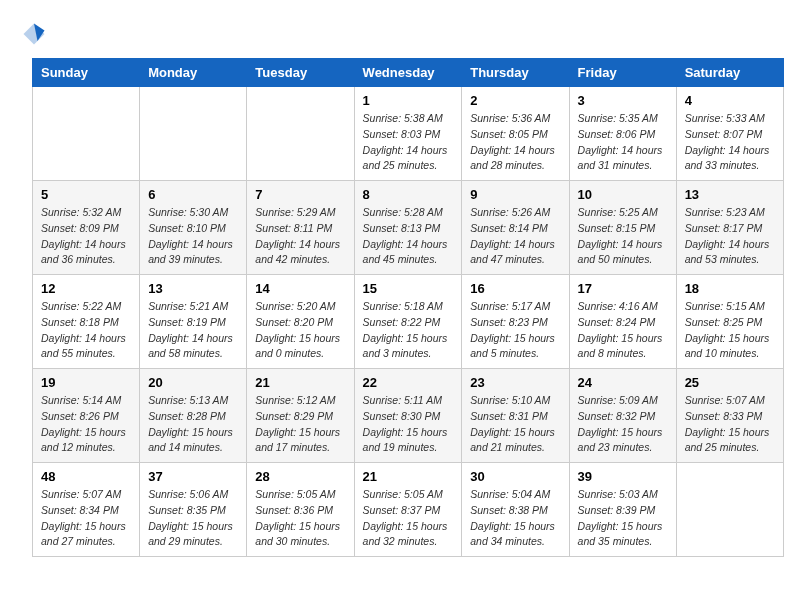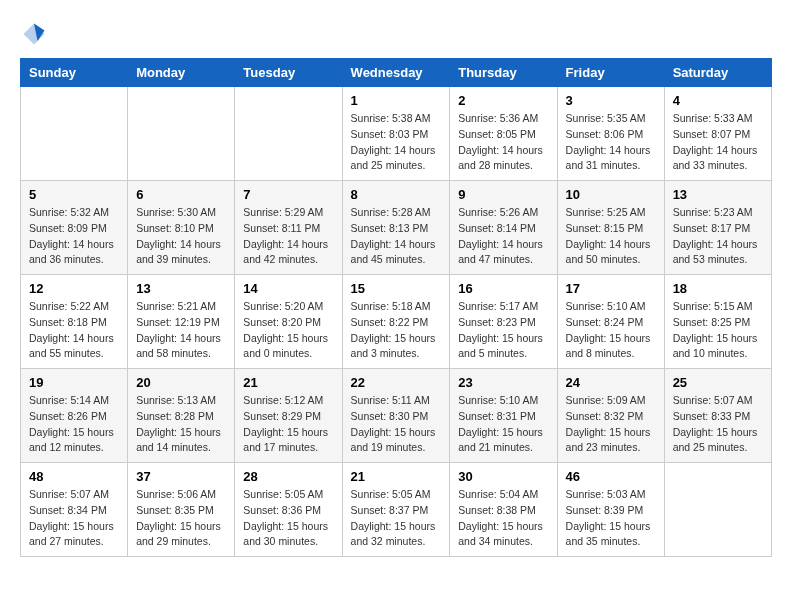--- a/index.html
+++ b/index.html
@@ -40,20 +40,21 @@
       font-weight: bold;
       color: #333;
     }
     .location {
       font-size: 16px;
       color: #555;
     }
     .calendar {
       width: 100%;
       border-collapse: collapse;
+      margin-left: 12px;
     }
     .calendar th {
       background-color: #1565c0;
       color: #fff;
       text-align: left;
       padding: 6px 8px;
       font-size: 13px;
       font-weight: bold;
       border: 1px solid #1565c0;
     }
@@ -72,20 +73,21 @@
     .day-number {
       font-weight: bold;
       font-size: 13px;
       margin-bottom: 3px;
       display: block;
     }
     .day-info {
       font-size: 10.5px;
       color: #333;
       line-height: 1.5;
+      font-style: italic;
     }
     .empty { background: #fff !important; }
     .calendar tr:nth-child(even) .empty { background: #f5f5f5 !important; }
   </style>
 </head>
 <body>
 
 <div class="header">
   <div class="logo">
     <svg class="logo-icon" viewBox="0 0 40 40">
@@ -204,21 +206,21 @@
         <td>
           <span class="day-number">12</span>
           <div class="day-info">Sunrise: 5:22 AM
 Sunset: 8:18 PM
 Daylight: 14 hours
 and 55 minutes.</div>
         </td>
         <td>
           <span class="day-number">13</span>
           <div class="day-info">Sunrise: 5:21 AM
-Sunset: 12:19 PM
+Sunset: 8:19 PM
 Daylight: 14 hours
 and 58 minutes.</div>
         </td>
         <td>
           <span class="day-number">14</span>
           <div class="day-info">Sunrise: 5:20 AM
 Sunset: 8:20 PM
 Daylight: 15 hours
 and 0 minutes.</div>
         </td>
@@ -231,21 +233,21 @@
         </td>
         <td>
           <span class="day-number">16</span>
           <div class="day-info">Sunrise: 5:17 AM
 Sunset: 8:23 PM
 Daylight: 15 hours
 and 5 minutes.</div>
         </td>
         <td>
           <span class="day-number">17</span>
-          <div class="day-info">Sunrise: 5:10 AM
+          <div class="day-info">Sunrise: 4:16 AM
 Sunset: 8:24 PM
 Daylight: 15 hours
 and 8 minutes.</div>
         </td>
         <td>
           <span class="day-number">18</span>
           <div class="day-info">Sunrise: 5:15 AM
 Sunset: 8:25 PM
 Daylight: 15 hours
 and 10 minutes.</div>
@@ -332,21 +334,21 @@
 and 32 minutes.</div>
         </td>
         <td>
           <span class="day-number">30</span>
           <div class="day-info">Sunrise: 5:04 AM
 Sunset: 8:38 PM
 Daylight: 15 hours
 and 34 minutes.</div>
         </td>
         <td>
-          <span class="day-number">46</span>
+          <span class="day-number">39</span>
           <div class="day-info">Sunrise: 5:03 AM
 Sunset: 8:39 PM
 Daylight: 15 hours
 and 35 minutes.</div>
         </td>
         <td class="empty"></td>
       </tr>
     </tbody>
 </table>
 

